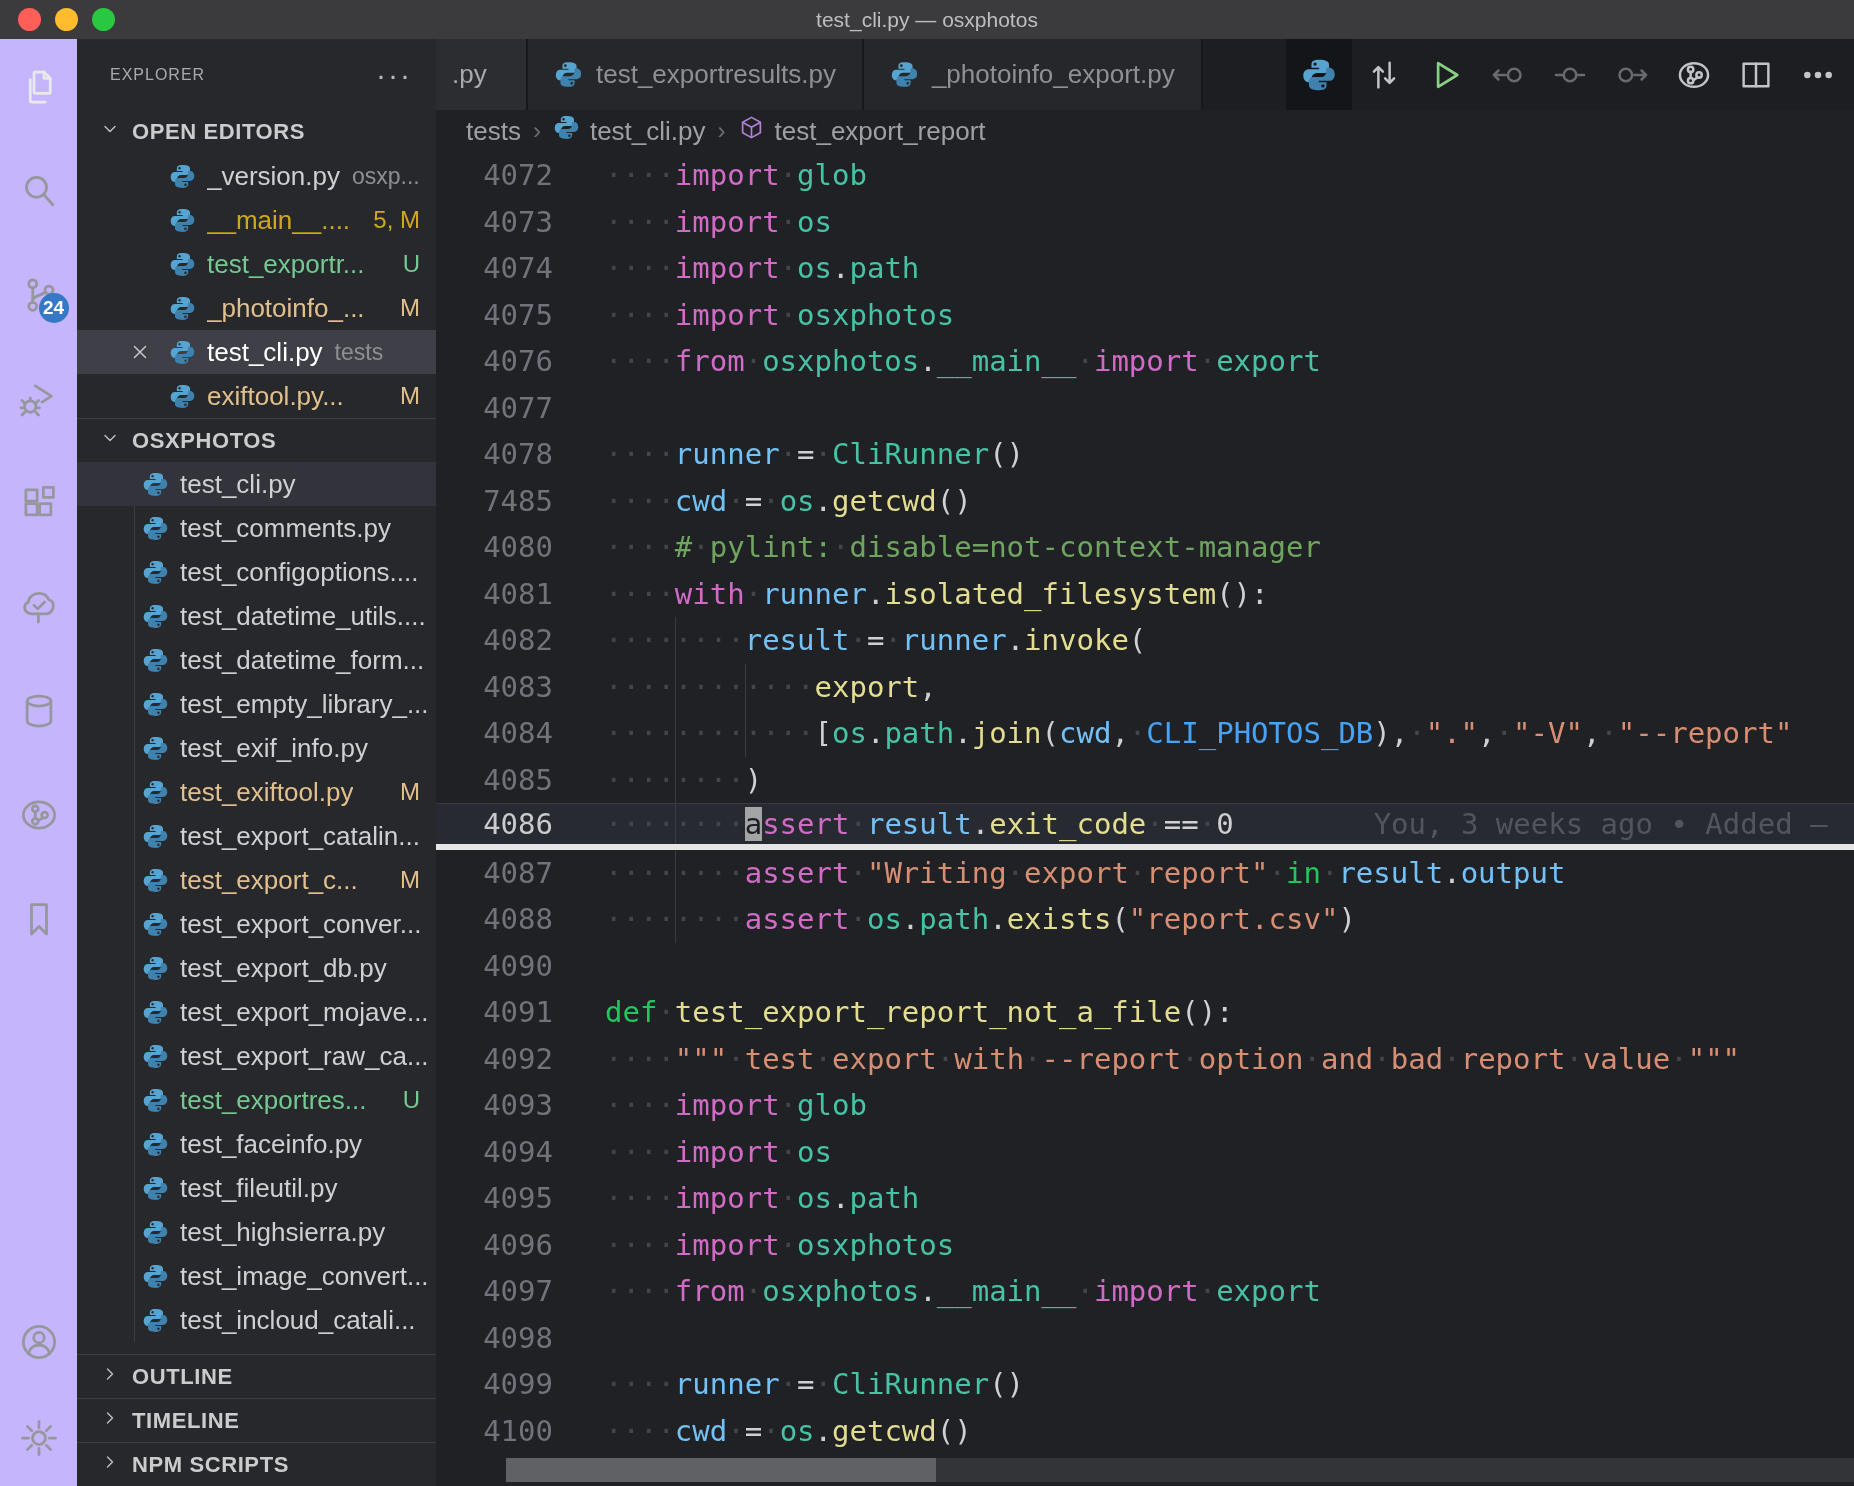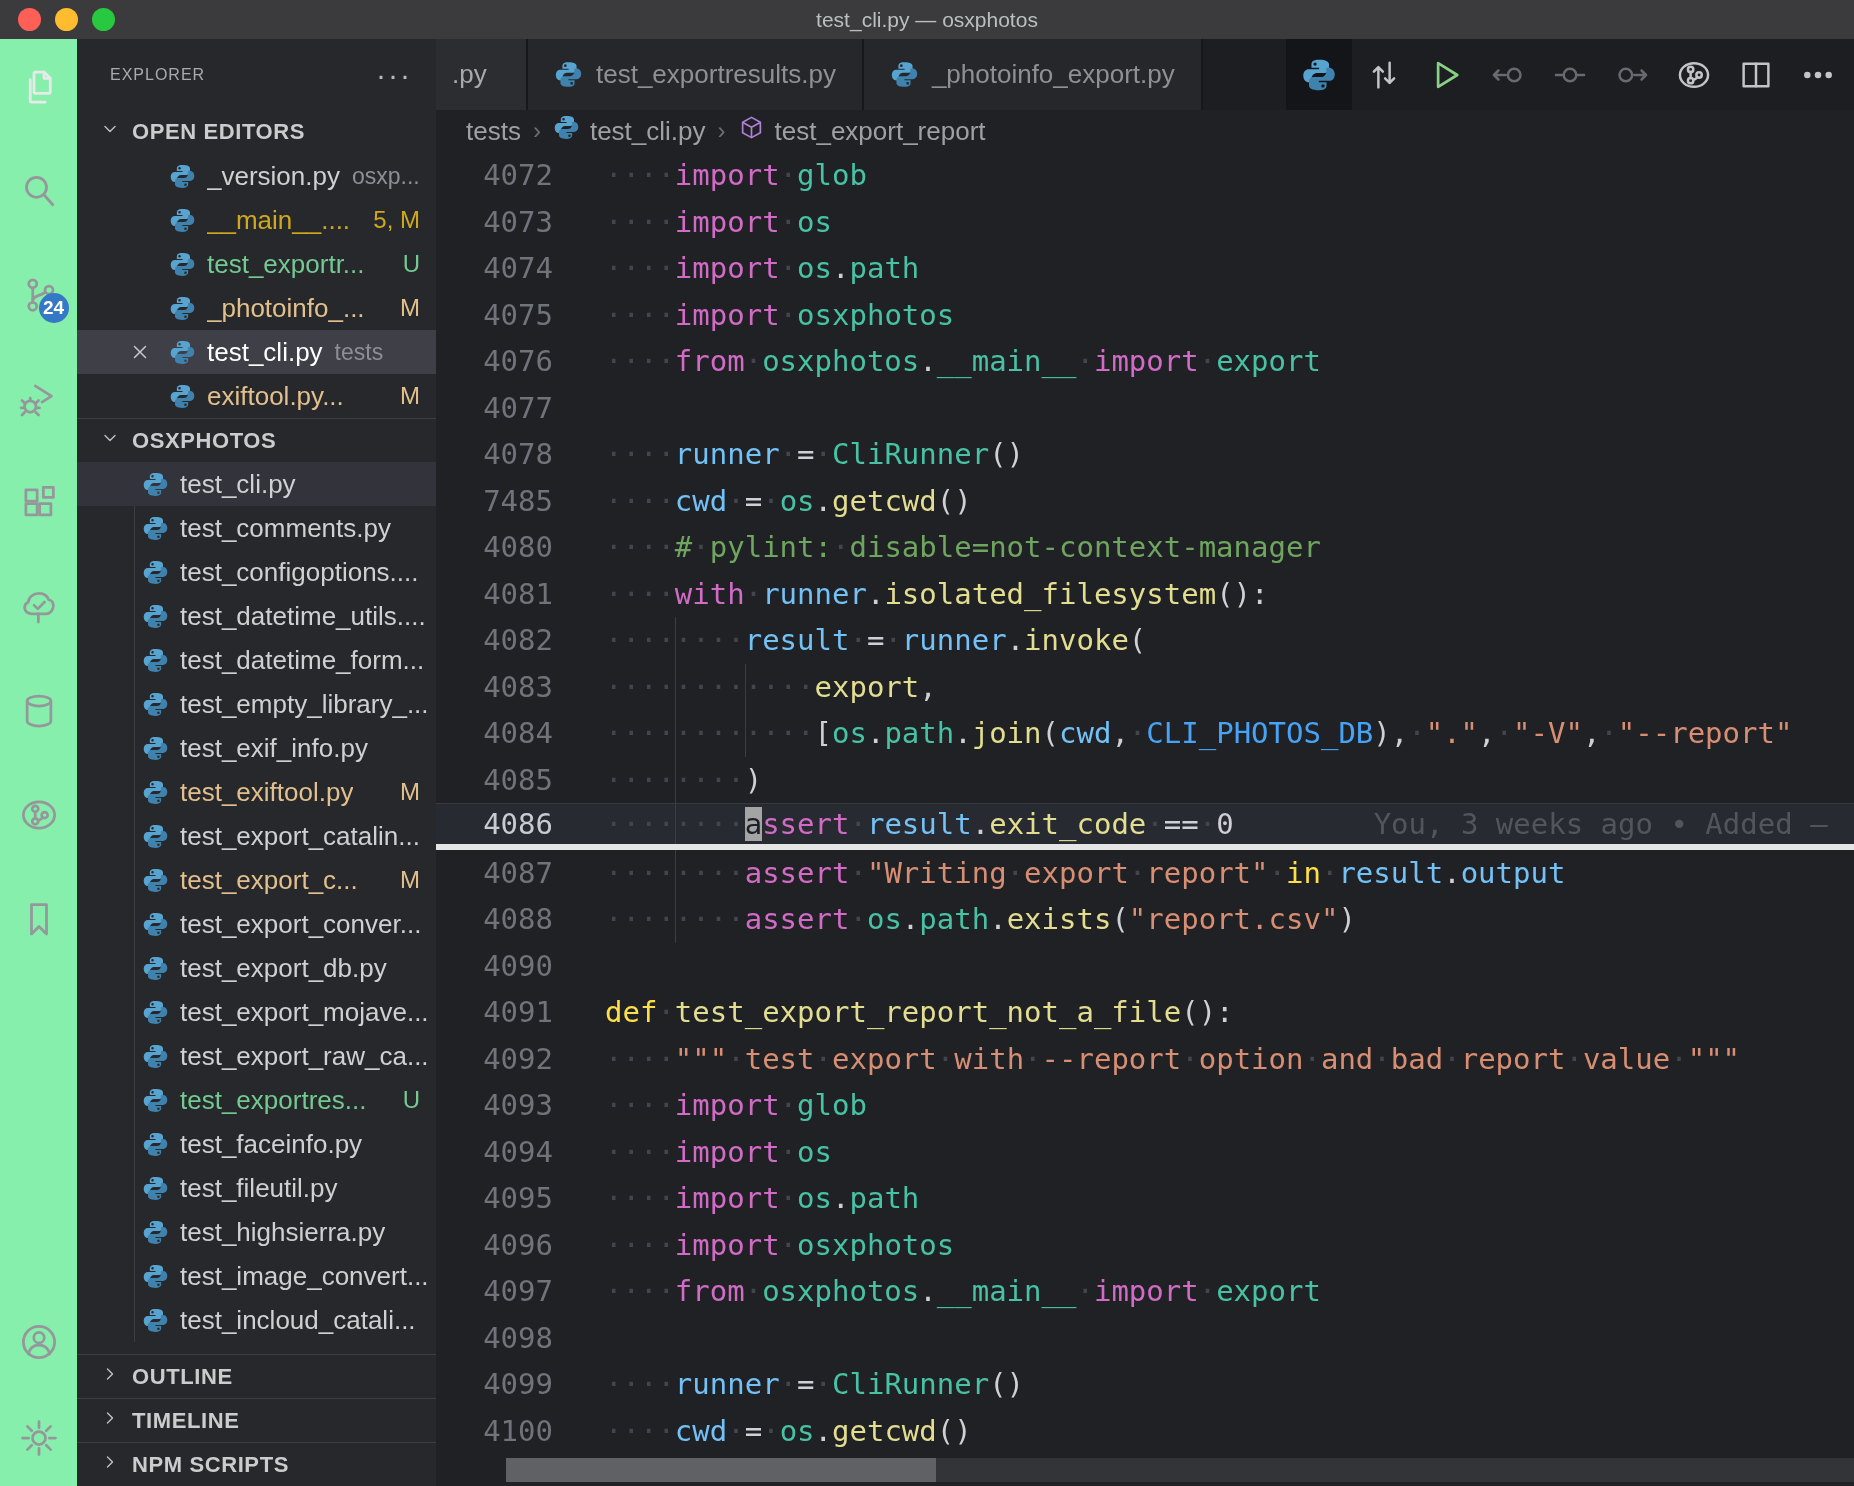--- a/index.html
+++ b/index.html
@@ -8,21 +8,21 @@
 
   
   .titlebar { position:absolute; left:0; top:0; width:1854px; height:39px; background:#3b3b3d;
               display:flex; align-items:center; justify-content:center; }
   .traffic { position:absolute; left:18px; top:8px; display:flex; gap:14px; }
   .tl { width:23px; height:23px; border-radius:50%; }
   .tl.red{ background:#ff5f57; } .tl.yel{ background:#febc2e; } .tl.grn{ background:#28c840; }
   .win-title { color:#bdbec0; font-size:21px; font-weight:500; }
 
   
-  .activitybar { position:absolute; left:0; top:39px; width:77px; bottom:0; background:#86efac;
+  .activitybar { position:absolute; left:0; top:39px; width:77px; bottom:0; background:#c4b5fd;
                  display:flex; flex-direction:column; align-items:center; padding-top:28px; }
   .ab-top { display:flex; flex-direction:column; gap:64px; align-items:center; }
   .ab-bottom { margin-top:auto; display:flex; flex-direction:column; gap:56px; align-items:center; padding-bottom:28px; }
   .ab-item { position:relative; width:40px; height:40px; color:#96979b; cursor:pointer; }
   .ab-item.active { color:#e9e9eb; }
   .ab-item svg { width:40px; height:40px; }
   .ab-badge { position:absolute; right:-10px; bottom:-8px; min-width:30px; height:30px; border-radius:15px;
               background:#3478c6; color:#fff; font-size:19px; font-weight:700;
               display:flex; align-items:center; justify-content:center; padding:0 4px; }
 
@@ -79,21 +79,21 @@
   
   .codelines { flex:1; position:relative; overflow:hidden;
                font-family:"DejaVu Sans Mono", monospace; font-size:29px; }
   .cl { height:46.5px; display:flex; align-items:center; white-space:pre; }
   .cl .gut { width:169px; flex:none; text-align:right; padding-right:52px; color:#70737a; font-size:29px; }
   .cl .codetxt { flex:1; position:relative; height:100%; display:flex; align-items:center; overflow:hidden; }
   .cl.current { background:#282a32; border-top:1px solid #383a42; border-bottom:6px solid #e5e5e5; }
   .cl.current .gut { color:#c9cbd1; }
   .guide { position:absolute; top:0; bottom:0; width:1px; background:#3b3d45; }
   .tk-kw  { color:#d16bc6; }
-  .tk-kw2 { color:#fde047; }
+  .tk-kw2 { color:#22c55e; }
   .tk-mod { color:#47c2a5; }
   .tk-var { color:#74c1f6; }
   .tk-const{ color:#47a3f5; }
   .tk-fn  { color:#e3dd90; }
   .tk-str { color:#d78e72; }
   .tk-com { color:#6fa55f; }
   .tk-pun { color:#cfd0d5; }
   .tk-num { color:#cfd0d5; }
   .tk-ws  { color:#43454c; }
   .tk-cursor { background:#a3a4a6; color:#1e1f23; }

